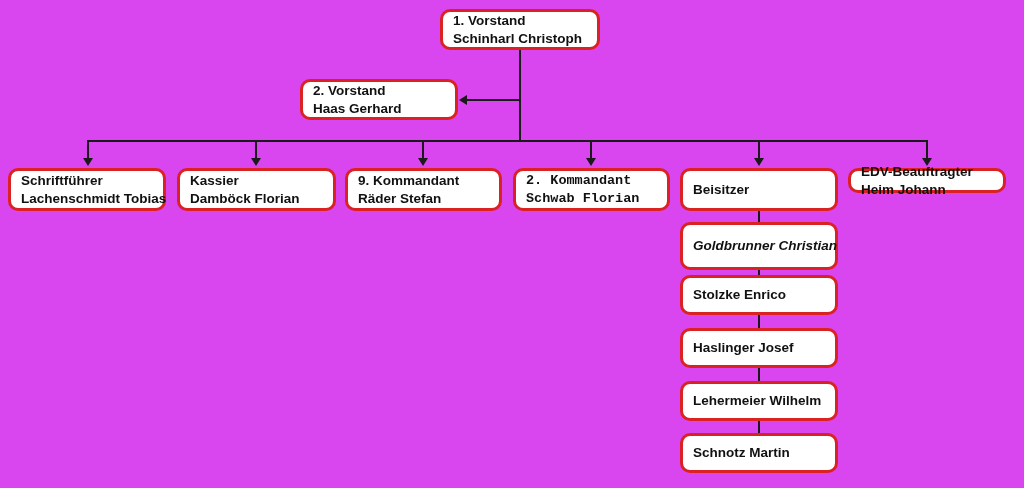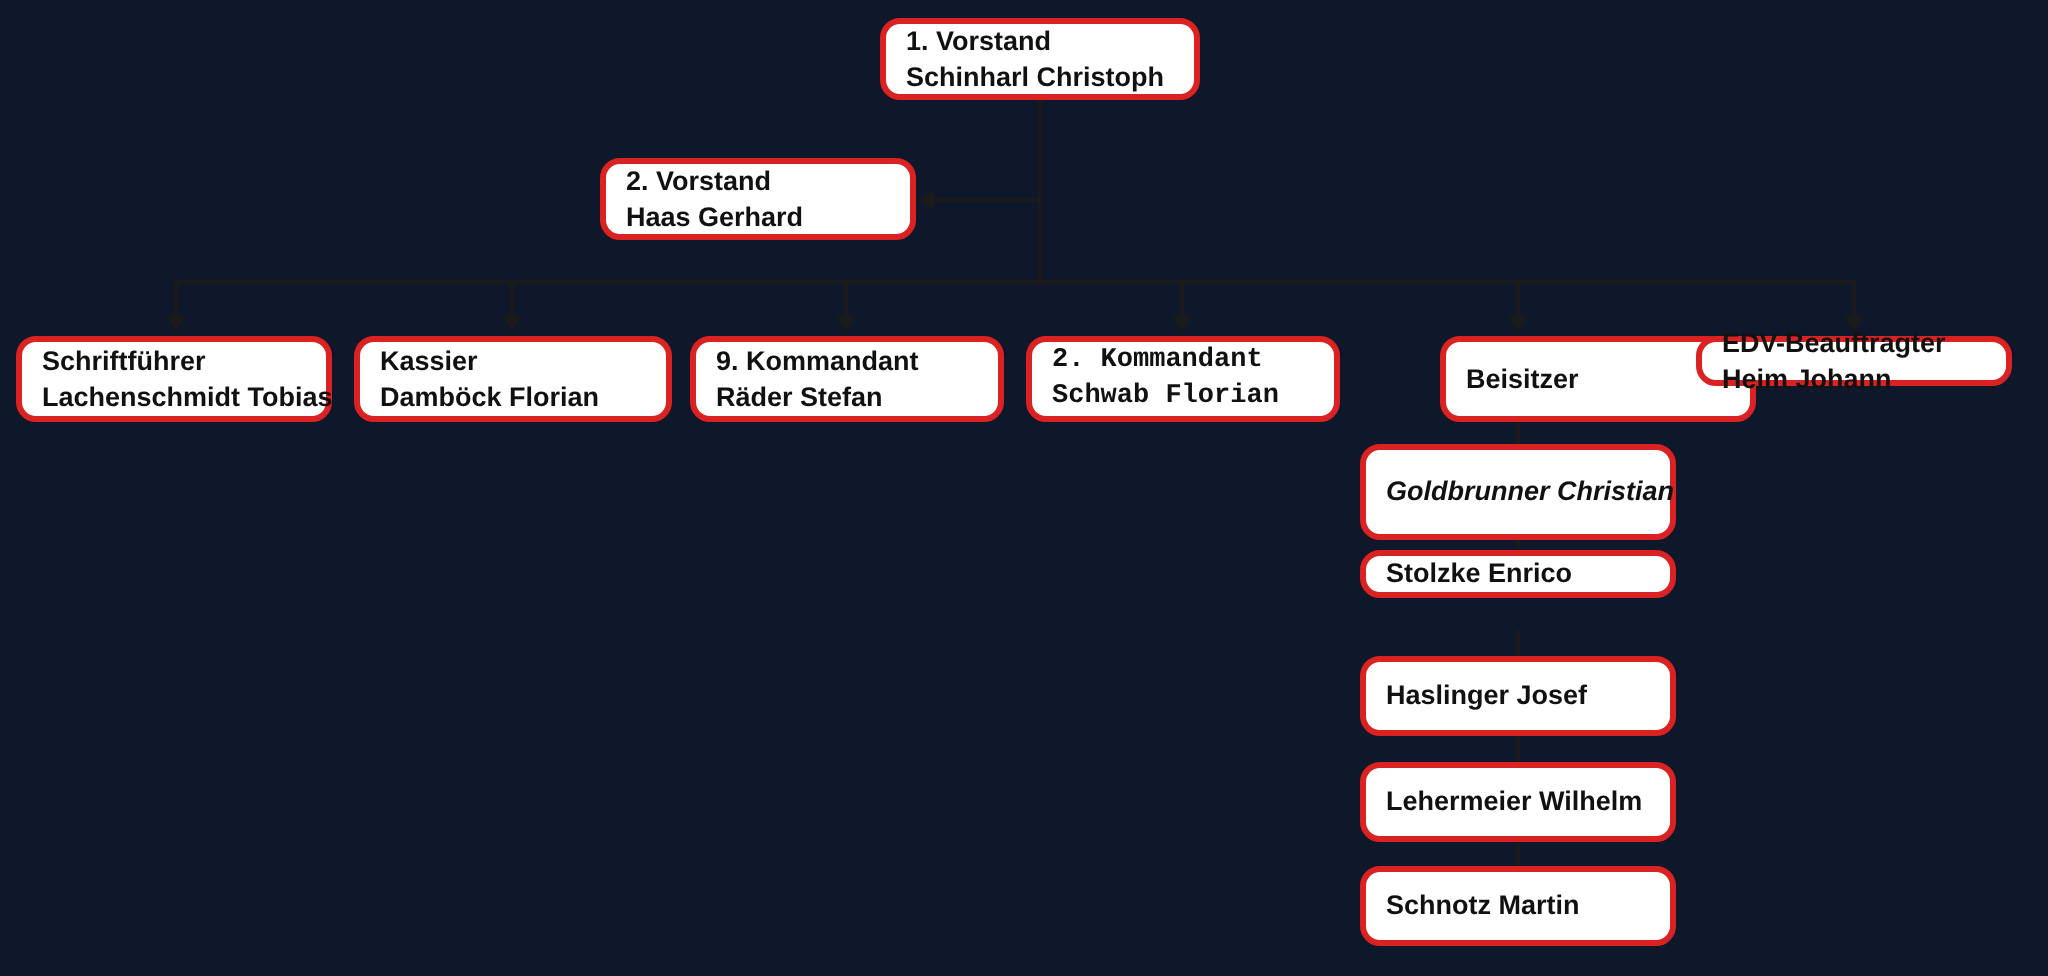--- a/index.html
+++ b/index.html
@@ -4,21 +4,21 @@
 <style>
   html, body {
     margin: 0;
     padding: 0;
     background: #ffffff;
   }
   #orgchart {
     position: relative;
     width: 1024px;
     height: 488px;
-    background: #0f172a;
+    background: #d946ef;
     font-family: "Liberation Sans", sans-serif;
     overflow: hidden;
   }
   .node {
     position: absolute;
     box-sizing: border-box;
     background: #ffffff;
     border: 3px solid #d92221;
     border-radius: 10px;
     display: flex;
@@ -113,34 +113,34 @@
   <div class="node" style="left:345px; top:168px; width:157px; height:43px;">
     <span class="line">9. Kommandant</span>
     <span class="line">Räder Stefan</span>
   </div>
 
   <div class="node" style="left:513px; top:168px; width:157px; height:43px;font-family:Liberation Mono, monospace;">
     <span class="line">2. Kommandant</span>
     <span class="line">Schwab Florian</span>
   </div>
 
-  <div class="node" style="left:680px; top:168px; width:158px; height:43px;margin-left:40px;">
+  <div class="node" style="left:680px; top:168px; width:158px; height:43px;">
     <span class="line">Beisitzer</span>
   </div>
 
   <div class="node" style="left:848px; top:168px; width:158px; height:25px;">
     <span class="line">EDV-Beauftragter</span>
     <span class="line">Heim Johann</span>
   </div>
 
   <div class="node" style="left:680px; top:222px; width:158px; height:48px;font-style:italic;">
     <span class="line">Goldbrunner Christian</span>
   </div>
 
-  <div class="node" style="left:680px; top:275px; width:158px; height:24px;">
+  <div class="node" style="left:680px; top:275px; width:158px; height:40px;">
     <span class="line">Stolzke Enrico</span>
   </div>
 
   <div class="node" style="left:680px; top:328px; width:158px; height:40px;">
     <span class="line">Haslinger Josef</span>
   </div>
 
   <div class="node" style="left:680px; top:381px; width:158px; height:40px;">
     <span class="line">Lehermeier Wilhelm</span>
   </div>

